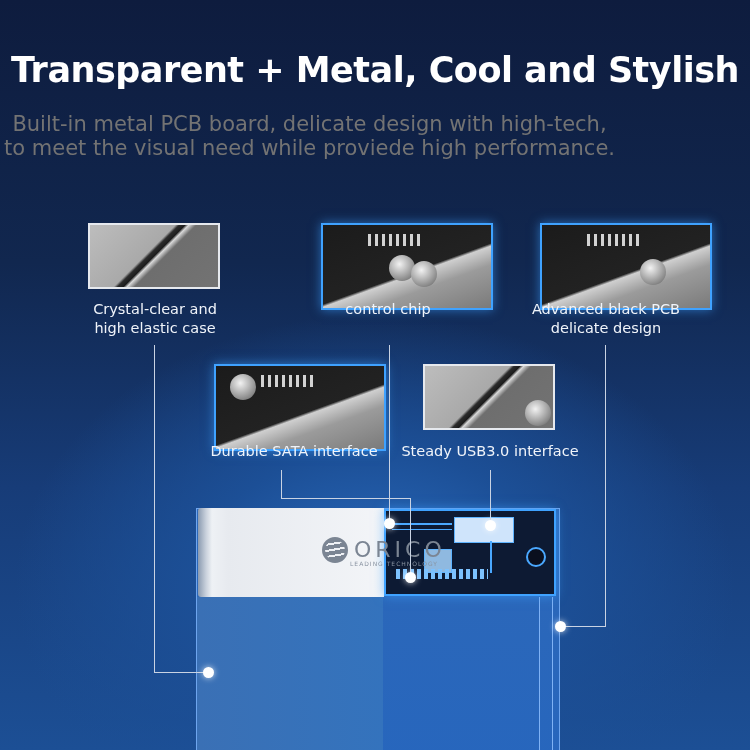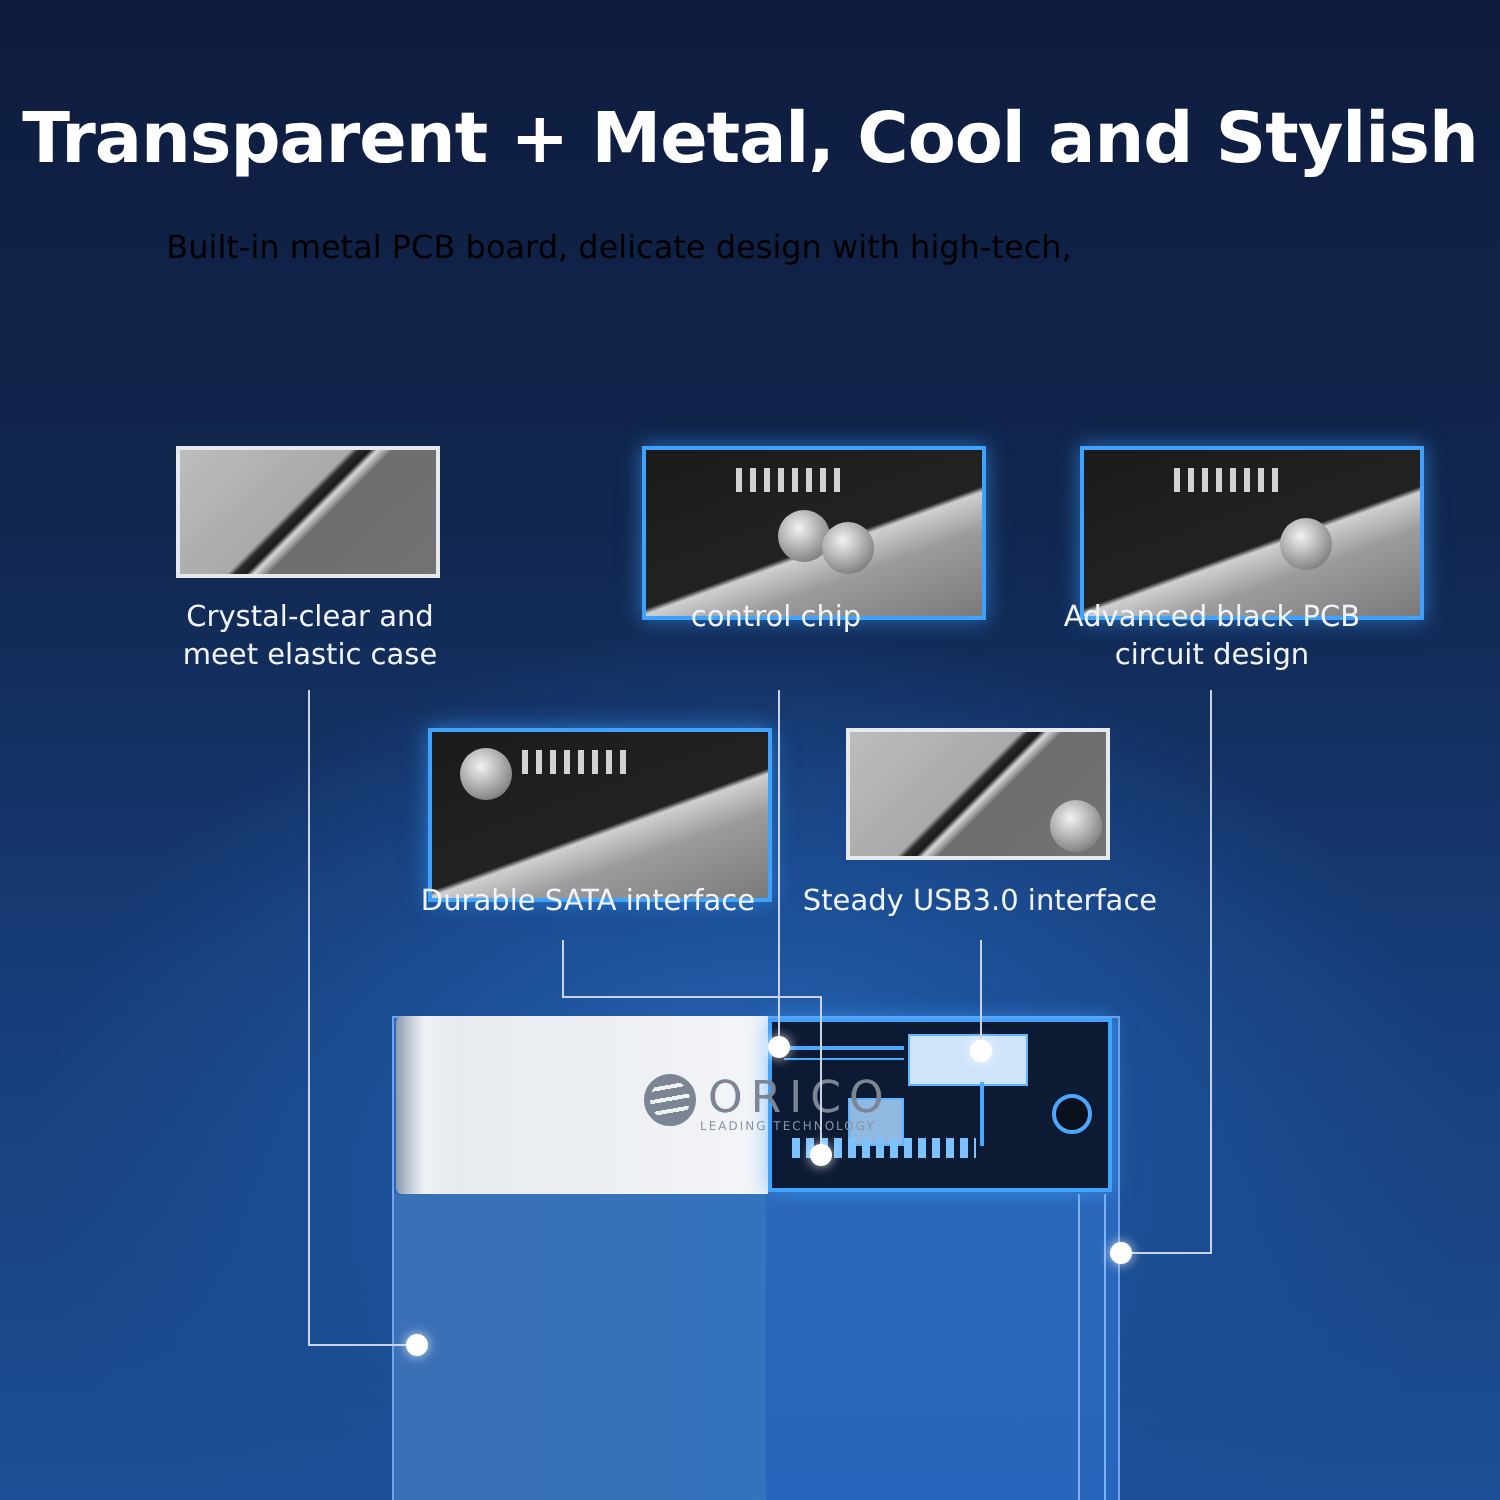--- a/index.html
+++ b/index.html
@@ -1,21 +1,21 @@
 <!DOCTYPE html>
 <html><head>
 <meta charset="utf-8">
 <style>
   html,body{margin:0;padding:0;}
   body{width:750px;height:750px;overflow:hidden;position:relative;
     font-family:"DejaVu Sans","Liberation Sans",sans-serif;color:#fff;
     background:radial-gradient(ellipse 60% 45% at 50% 78%, #2a6cc0 0%, #1c4f96 40%, rgba(20,50,100,0) 80%),
       linear-gradient(180deg,#0e1c3e 0%,#11274f 35%,#173c78 65%,#1c4f95 100%);}
   .title{position:absolute;top:50px;left:0;width:750px;text-align:center;font-size:35px;font-weight:bold;letter-spacing:-0.5px;color:#fff;}
-  .subtitle{position:absolute;top:112px;left:0;width:619px;text-align:center;font-size:16px;line-height:24px;color:#000000;}
+  .subtitle{position:absolute;top:112px;left:0;width:619px;text-align:center;font-size:21px;line-height:24px;color:#737373;}
   .thumb{position:absolute;width:132px;height:66px;border:2px solid #e6e9ee;box-sizing:border-box;overflow:hidden;}
   .thumb.gray{background:linear-gradient(135deg,#bdbdbd 0%,#a9a9a9 45%,#2b2b2b 47%,#1c1c1c 50%,#d9d9d9 52%,#6e6e6e 56%,#737373 100%);}
   .thumb.pcb{background:
       repeating-linear-gradient(90deg,rgba(230,230,230,.9) 0 3px,transparent 3px 7px) 40% 12%/55px 12px no-repeat,
       linear-gradient(160deg,#1b1b1b 0%,#222 55%,#cfcfcf 57%,#9b9b9b 70%,#7a7a7a 100%);}
   .thumb .cap{position:absolute;width:26px;height:26px;border-radius:50%;background:radial-gradient(circle at 40% 35%,#f2f2f2,#8a8a8a 70%,#555);}
   .label{position:absolute;text-align:center;font-size:14.5px;line-height:19px;color:#f0f4fa;white-space:nowrap;}
   .line{position:absolute;background:#c9d3e3;}
   .dot{position:absolute;width:11px;height:11px;border-radius:50%;background:#fff;box-shadow:0 0 6px rgba(255,255,255,.8);}
   .enclosure{position:absolute;left:196px;top:508px;width:364px;height:260px;
@@ -37,42 +37,43 @@
      repeating-linear-gradient(170deg,#7b8593 0 4px,transparent 4px 6px);border:3px solid #7b8593;box-sizing:border-box;}
   .logo-text{font-size:22px;font-weight:normal;letter-spacing:4px;line-height:20px;}
   .logo-sub{position:absolute;left:350px;top:560px;font-size:6px;letter-spacing:1px;color:#8a94a2;}
 </style>
 </head>
 <body>
 
 <div class="title">Transparent + Metal, Cool and Stylish</div>
 <div class="subtitle">
   <div>Built-in metal PCB board, delicate design with high-tech,</div>
+  <div>to meet the visual need while proviede high performance.</div>
 </div>
 
 <div class="thumb gray" style="left:88px;top:223px;"></div>
 <div class="label" style="left:55px;top:300px;width:200px;">
   <div>Crystal-clear and</div>
-  <div>meet elastic case</div>
+  <div>high elastic case</div>
 </div>
 
 <div class="thumb pcb" style="left:321px;top:223px;">
   <div class="cap" style="left:66px;top:30px;"></div>
   <div class="cap" style="left:88px;top:36px;"></div>
 </div>
 <div class="label" style="left:288px;top:300px;width:200px;">
   <div>control chip</div>
 </div>
 
 <div class="thumb pcb" style="left:540px;top:223px;">
   <div class="cap" style="left:98px;top:34px;"></div>
 </div>
 <div class="label" style="left:506px;top:300px;width:200px;">
   <div>Advanced black PCB</div>
-  <div>circuit design</div>
+  <div>delicate design</div>
 </div>
 
 <div class="thumb pcb" style="left:214px;top:364px;">
   <div class="cap" style="left:14px;top:8px;"></div>
 </div>
 <div class="label" style="left:194px;top:442px;width:200px;">Durable SATA interface</div>
 
 <div class="thumb gray" style="left:423px;top:364px;">
   <div class="cap" style="left:100px;top:34px;"></div>
 </div>

